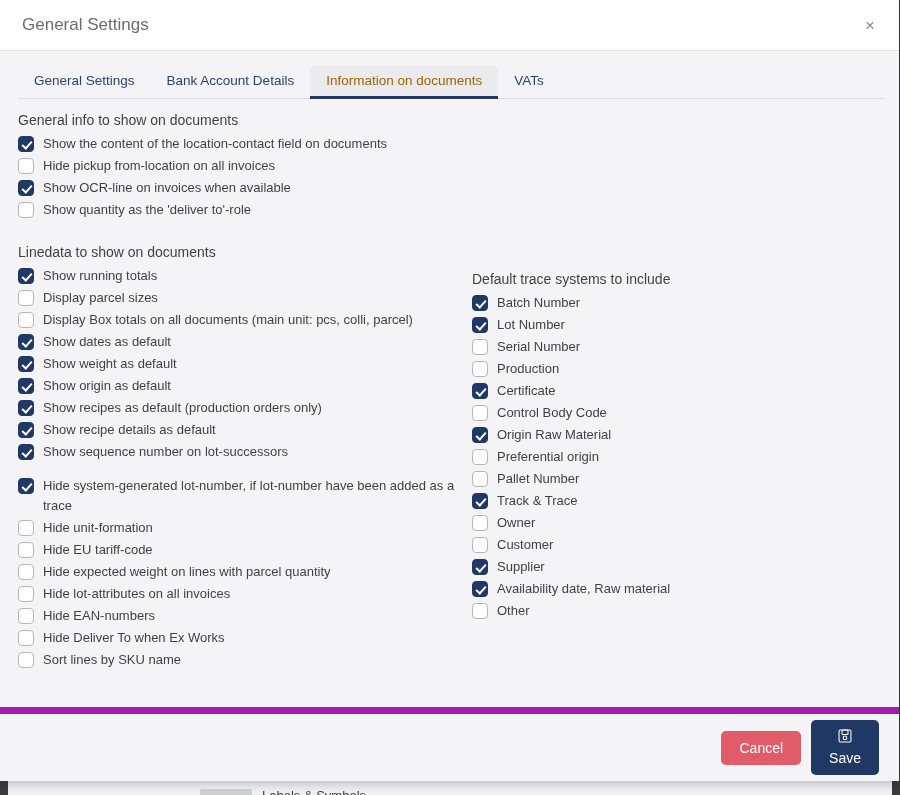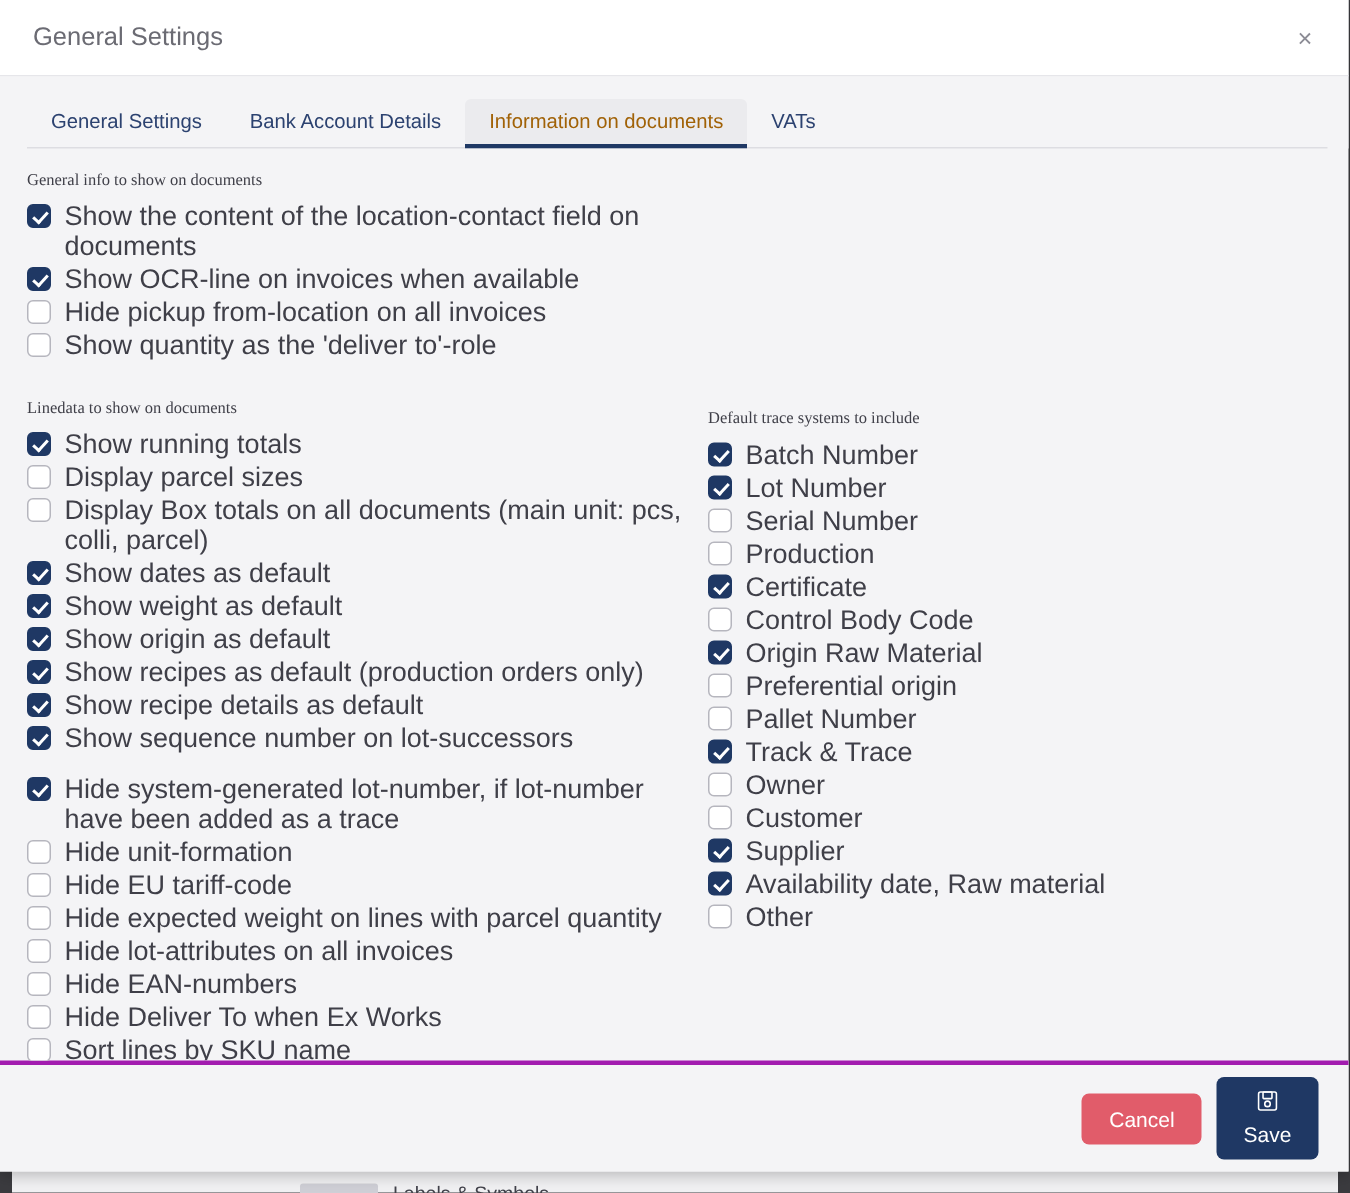--- a/index.html
+++ b/index.html
@@ -107,25 +107,24 @@
     padding: 12px 18px 0 18px;
   }
   #columns {
     display: flex;
     align-items: flex-start;
   }
   #col-left { width: 444px; flex: 0 0 444px; }
   #col-right { width: 330px; flex: 0 0 330px; padding-left: 10px; }
 
   .group-title {
-    font-size: 11px;
+    font-size: 14px;
     color: #3f3f48;
     margin: 0 0 4px 0;
     line-height: 18px;
-    font-family: Liberation Serif, serif;
   }
   .group { margin-bottom: 0; }
   .group-spacer-lg { height: 22px; }
   .group-spacer-sm { height: 12px; }
 
   .cb-row {
     display: flex;
     align-items: flex-start;
     padding: 1px 0;
     cursor: pointer;
@@ -147,31 +146,31 @@
   .cb-box.on::after {
     content: "";
     position: absolute;
     left: 5px; top: 2px;
     width: 4px; height: 8px;
     border: solid #ffffff;
     border-width: 0 2px 2px 0;
     transform: rotate(42deg);
   }
   .cb-label {
-    font-size: 18px;
+    font-size: 13px;
     color: #3f3f48;
     line-height: 20px;
     user-select: none;
   }
 
   
   #modal-footer {
     flex: 0 0 auto;
     height: 74px;
-    border-top: 3px solid #a21caf;
+    border-top: 7px solid #a21caf;
     background: #f4f4f6;
     display: flex;
     align-items: center;
     justify-content: flex-end;
     padding: 0 20px;
     gap: 10px;
   }
   .btn {
     border: none;
     border-radius: 5px;
@@ -220,26 +219,26 @@
 
       <div id="col-left">
         <div class="group">
           <div class="group-title">General info to show on documents</div>
           <div>
               <div class="cb-row">
                 <span class="cb-box on"></span>
                 <span class="cb-label">Show the content of the location-contact field on documents</span>
               </div>
               <div class="cb-row">
+                <span class="cb-box"></span>
+                <span class="cb-label">Hide pickup from-location on all invoices</span>
+              </div>
+              <div class="cb-row">
                 <span class="cb-box on"></span>
                 <span class="cb-label">Show OCR-line on invoices when available</span>
-              </div>
-              <div class="cb-row">
-                <span class="cb-box"></span>
-                <span class="cb-label">Hide pickup from-location on all invoices</span>
               </div>
               <div class="cb-row">
                 <span class="cb-box"></span>
                 <span class="cb-label">Show quantity as the 'deliver to'-role</span>
               </div>
             </div>
         </div>
 
         <div class="group-spacer-lg"></div>
 

